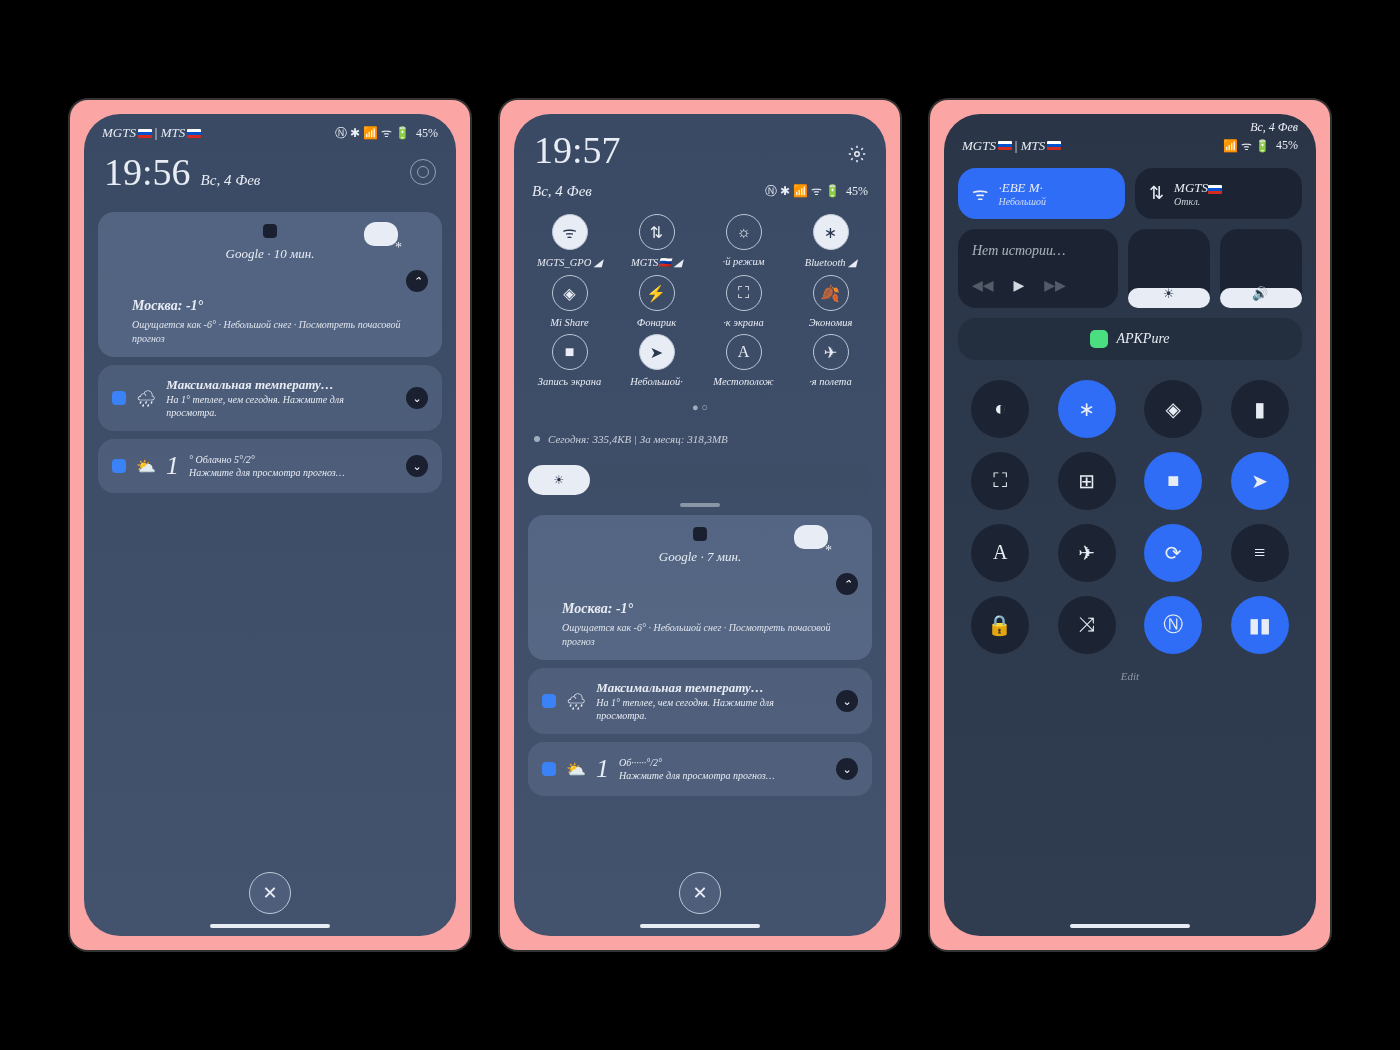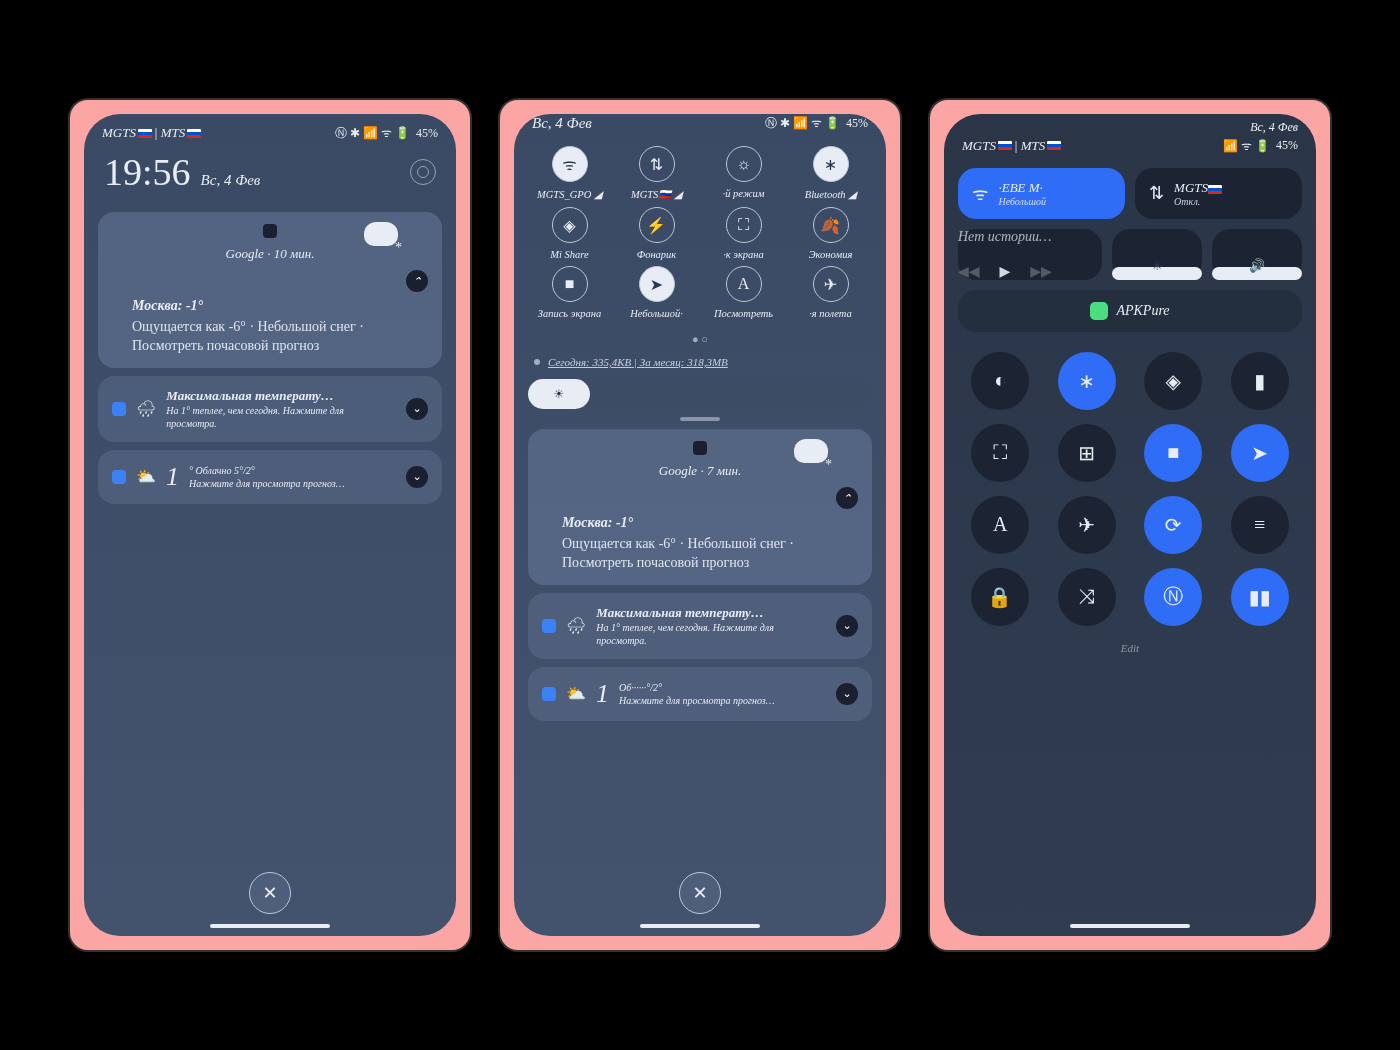--- a/index.html
+++ b/index.html
@@ -16,51 +16,51 @@
 .settings-ico { margin-left:auto; width:26px; height:26px; border:1.5px solid #bcc6d6; border-radius:50%; opacity:.7; position:relative; }
 .settings-ico::after { content:''; position:absolute; width:10px; height:10px; border:1.5px solid #bcc6d6; border-radius:50%; top:6px; left:6px; }
 
 .card { margin:8px 14px; background:rgba(110,130,165,.45); border-radius:16px; padding:12px 14px; position:relative; }
 .card.dim { background:rgba(100,118,150,.4); }
 .card-top { display:flex; align-items:center; gap:8px; font-size:13px; font-style:italic;flex-direction:column; }
 .app-ico { width:14px; height:14px; border-radius:4px; background:#1a2030; }
 .app-ico.blue { background:#3b82f6; }
 .expand { margin-left:auto; width:22px; height:22px; background:#1a2030; border-radius:50%; display:flex; align-items:center; justify-content:center; color:#fff; font-size:11px; }
 .card h4 { font-style:italic; font-weight:600; font-size:14px; margin:6px 0 4px 20px; }
-.card p { font-size:14px; margin-left:20px; line-height:1.35; opacity:.95; }
+.card p { font-style:italic; font-size:10px; margin-left:20px; line-height:1.35; opacity:.95; }
 .wicon { position:absolute; right:44px; top:10px; width:34px; height:24px; background:#e8ecf4; border-radius:12px 12px 10px 10px; }
 .wicon::after { content:'*'; position:absolute; right:-4px; bottom:-10px; color:#e8ecf4; font-size:14px; }
 .card-row { display:flex; align-items:center; gap:10px; }
 .card-row .temp { font-size:26px; font-style:italic; }
 .card-row .txt { font-size:10px; font-style:italic; line-height:1.3; }
 
 .closebtn { position:absolute; bottom:22px; left:50%; transform:translateX(-50%); width:42px; height:42px; border:1.5px solid #bcc6d6; border-radius:50%; display:flex; align-items:center; justify-content:center; color:#e8ecf4; font-size:18px; background:rgba(90,105,135,.5); }
 .homebar { position:absolute; bottom:8px; left:50%; transform:translateX(-50%); width:120px; height:4px; background:#e8ecf4; border-radius:3px; }
 
 .qs-grid { display:grid; grid-template-columns:repeat(4,1fr); gap:6px 4px; padding:10px 14px; text-align:center; }
 .qs-item { display:flex; flex-direction:column; align-items:center; gap:6px; font-size:10.5px; font-style:italic; }
 .qs-circ { width:36px; height:36px; border:1.5px solid #bcc6d6; border-radius:50%; display:flex; align-items:center; justify-content:center; font-size:16px; font-style:normal; }
 .qs-circ.on { background:#e8ecf4; color:#2a3850; }
-.data-use { margin:11px 20px; font-size:11px; font-style:italic; opacity:.8; display:flex; gap:8px; align-items:center;text-decoration:underline; }
+.data-use { margin:20px 20px; font-size:11px; font-style:italic; opacity:.8; display:flex; gap:8px; align-items:center; }
 .data-use::before { content:''; width:6px; height:6px; border-radius:50%; background:#bcc6d6; }
 .bright { margin:8px 14px; height:30px; background:rgba(60,75,100,.5); border-radius:15px; position:relative; }
 .bright-fill { position:absolute; left:0; top:0; bottom:0; width:18%; background:#e8ecf4; border-radius:15px; display:flex; align-items:center; justify-content:center; color:#2a3850; font-size:12px; }
 .dots { text-align:center; font-size:11px; opacity:.6; margin:4px 0; }
 .dragbar { width:40px; height:4px; background:#8a95a8; border-radius:3px; margin:6px auto 2px; }
 
 
 .cc-top { display:flex; gap:10px; padding:10px 14px; }
 .cc-tile { flex:1; border-radius:18px; padding:12px 14px; display:flex; align-items:center; gap:10px; font-size:13px; }
 .cc-tile.blue { background:#2f6df6; }
 .cc-tile.dark { background:#1c2433; }
 .cc-tile .ico { font-size:18px; }
 .cc-tile .lbl { font-style:italic; line-height:1.2; }
 .cc-tile .sub { font-size:10px; opacity:.85; font-style:italic; }
 .media-row { display:flex; gap:10px; padding:0 14px; }
-.media-card { background:#1c2433; border-radius:18px; }
+.media-card { background:#1c2433; border-radius:18px; padding:14px; }
 .media-left { flex:1.6; }
 .media-left .hist { font-style:italic; font-size:14px; opacity:.7; margin-bottom:18px; }
 .media-ctrls { display:flex; gap:20px; font-size:14px; opacity:.9; }
 .slider-col { flex:1; display:flex; flex-direction:column; gap:10px; }
 .slider { flex:1; background:#1c2433; border-radius:18px; position:relative; display:flex; align-items:flex-end; justify-content:center; padding-bottom:6px; }
 .slider-fill { position:absolute; bottom:0; left:0; right:0; height:25%; background:#e8ecf4; border-radius:18px; }
 .slider .sico { position:relative; font-size:13px; color:#2a3850; z-index:1; }
 .apk { margin:10px 14px; background:rgba(30,40,56,.6); border-radius:18px; padding:12px; text-align:center; font-style:italic; font-size:14px; display:flex; align-items:center; justify-content:center; gap:8px; }
 .apk-ico { width:18px; height:18px; background:#4ade80; border-radius:5px; display:inline-block; }
 .cc-grid { display:grid; grid-template-columns:repeat(4,1fr); gap:14px; padding:10px 20px; }
@@ -122,20 +122,27 @@
       <span class="expand">⌄</span>
         </div>
   </div>
   <div class="closebtn">✕</div>
   <div class="homebar"></div>
  </div>
 </div>
 
 <div class="phone">
  <div class="screen">
+  <div class="clock-row" style="padding-top:14px">
+    <span class="clock">19:57</span>
+    <svg class="gear-ico" style="margin-left:auto" viewBox="0 0 24 24" fill="none" stroke="#e8ecf4" stroke-width="2">
+          <circle cx="12" cy="12" r="3"></circle>
+          <path d="M12 1v3m0 16v3M4.2 4.2l2.1 2.1m11.4 11.4l2.1 2.1M1 12h3m16 0h3M4.2 19.8l2.1-2.1m11.4-11.4l2.1-2.1"></path>
+        </svg>
+  </div>
   <div class="statusbar" style="padding-top:0">
     <span class="date">Вс, 4 Фев</span>
     <span class="icons">Ⓝ ✱ 📶 ᯤ 🔋<span>45%</span></span>
   </div>
   <div class="qs-grid" id="qs-grid">
         <div class="qs-item">
           <div class="qs-circ on">ᯤ</div>
           <div>MGTS_GPO ◢</div>
         </div>
         <div class="qs-item">
@@ -169,21 +176,21 @@
         <div class="qs-item">
           <div class="qs-circ">■</div>
           <div>Запись экрана</div>
         </div>
         <div class="qs-item">
           <div class="qs-circ on">➤</div>
           <div>Небольшой·</div>
         </div>
         <div class="qs-item">
           <div class="qs-circ">A</div>
-          <div>Посмотреть</div>
+          <div>Местополож</div>
         </div>
         <div class="qs-item">
           <div class="qs-circ">✈</div>
           <div>·я полета</div>
         </div>
       </div>
   <div class="dots">● ○</div>
   <div class="data-use">Сегодня: 335,4КВ  |  За месяц: 318,3МВ</div>
   <div class="bright">
         <div class="bright-fill">☀</div>

